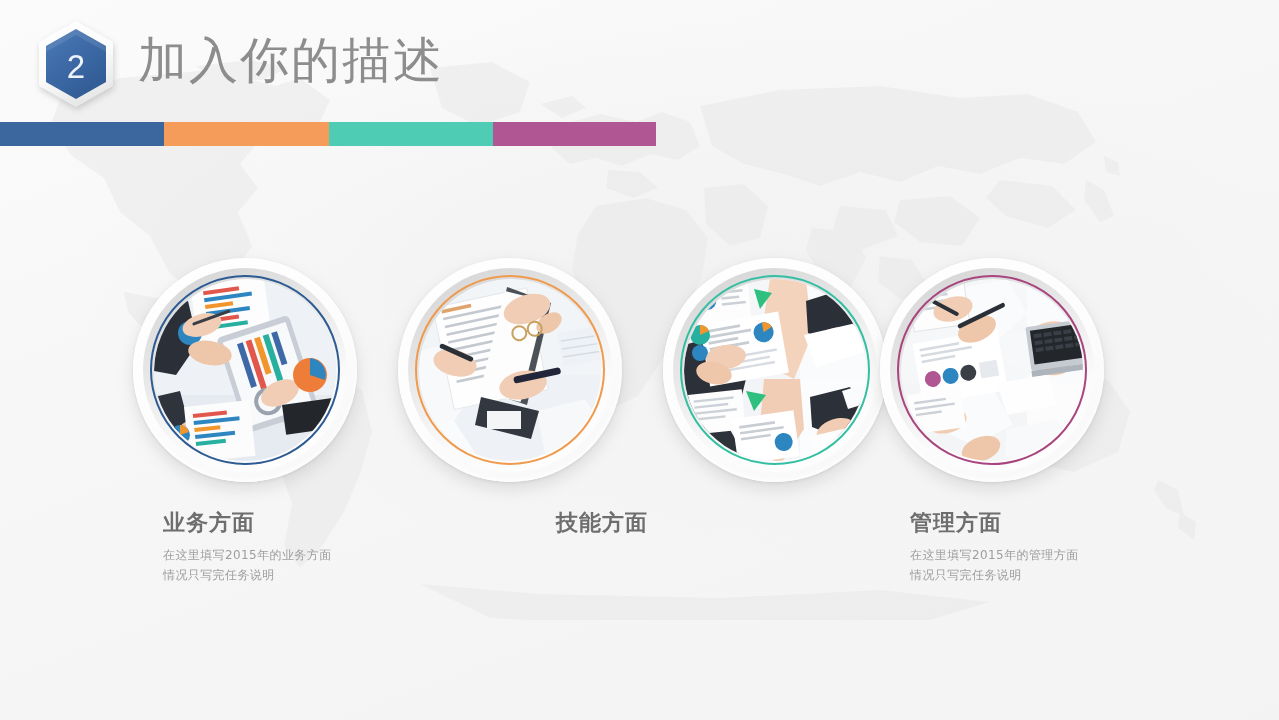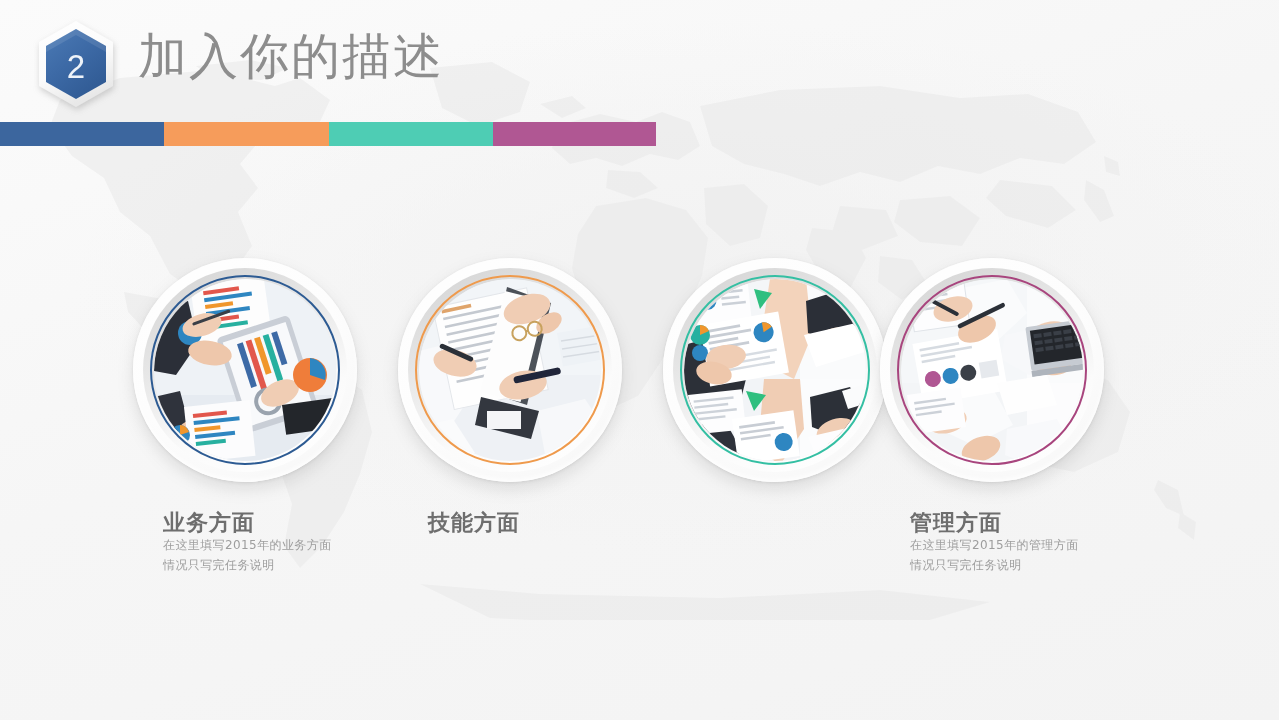--- a/index.html
+++ b/index.html
@@ -44,21 +44,21 @@
     padding-bottom:2px;
   }
 
   .slide-title {
     position:absolute; left:138px; top:34px;
     font-size:49px; font-weight:400;
     color:#8d8d8d;
     letter-spacing:2px;
     line-height:1.1;
     white-space:nowrap;
-    font-family:Liberation Mono, monospace;
+    font-family:Liberation Serif, serif;
   }
 
   
   .colorbar {
     position:absolute; left:0; top:122px;
     width:656px; height:24px;
     display:flex;
   }
   .colorbar .seg { height:100%; }
   .seg-0 { flex:0 0 164px; }
@@ -117,30 +117,31 @@
     border-radius:50%;
     overflow:hidden;
   }
   .photo svg { width:100%; height:100%; display:block; }
 
   
   .caption { position:absolute; top:252px; left:48px; width:220px; }
   .cap-title {
     font-size:22px; font-weight:bold; color:#6e6e6e;
     letter-spacing:1px; line-height:1.2;
+    margin-bottom:10px;
     font-family:"DejaVu Sans","Liberation Sans",sans-serif;
   }
   .cap-body {
     font-size:12px; color:#9d9d9d;
     line-height:1.62; letter-spacing:.4px;
     width:175px;
     font-family:"DejaVu Sans","Liberation Sans",sans-serif;
   }
   .caption-0 { left:48px; }
-  .caption-1 { left:48px; }
+  .caption-1 { left:48px;text-align:right; }
   .caption-2 { left:48px; }
   .caption-3 { left:48px; }
 </style>
 </head>
 <body>
 
 <div id="slide">
 
   <div id="worldmap">
     <svg viewBox="0 0 1279 560" preserveAspectRatio="none" aria-hidden="true">

